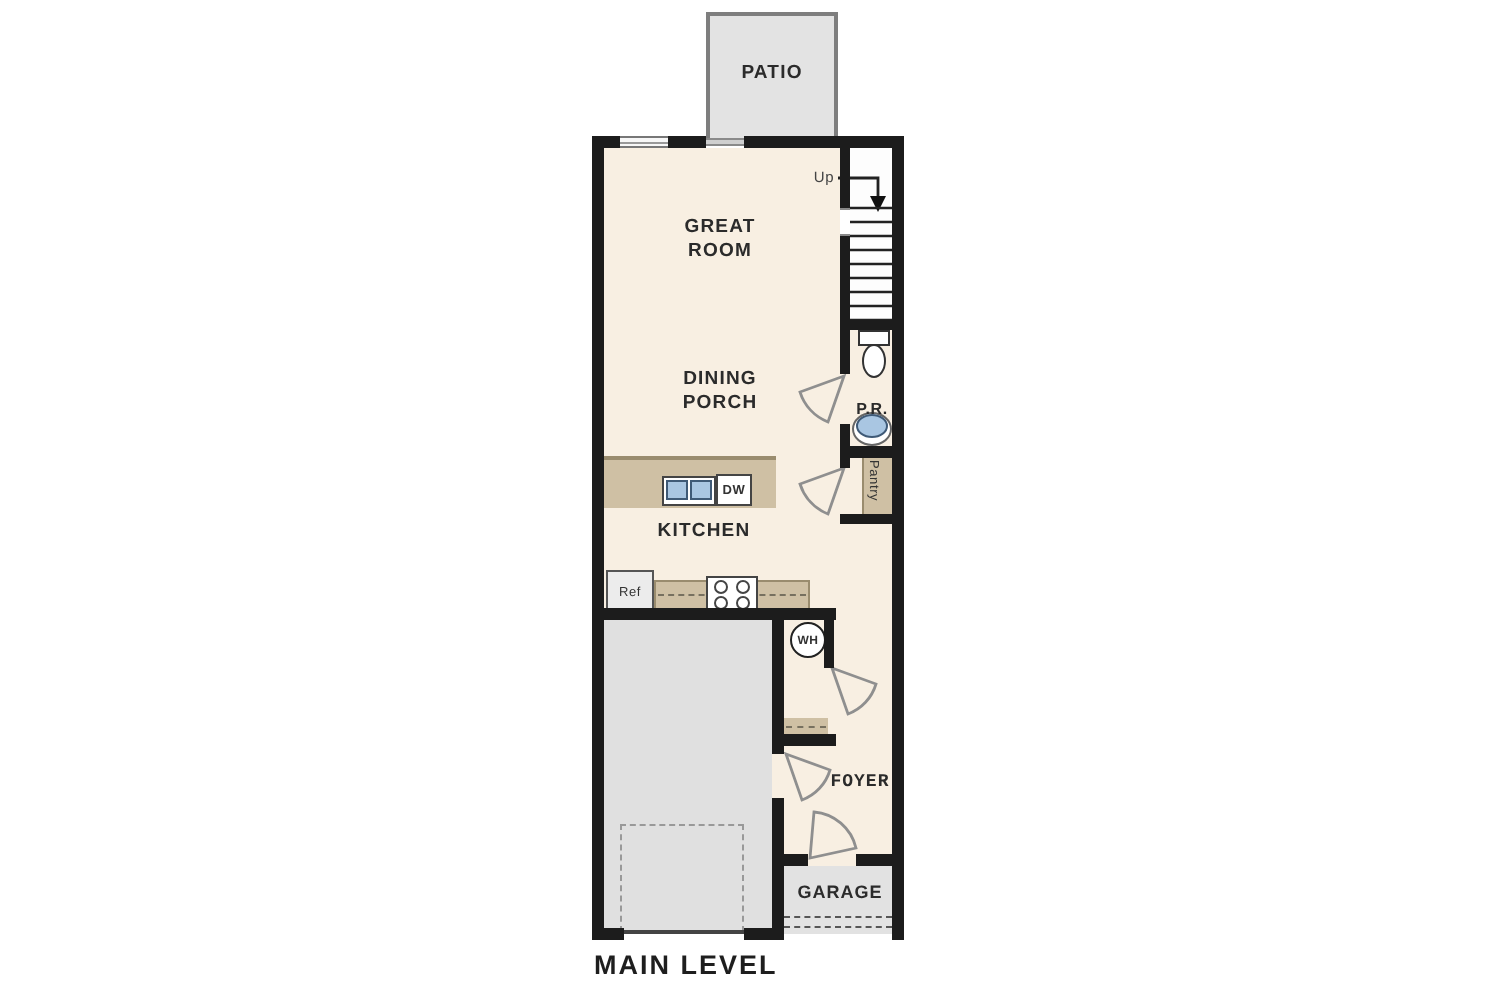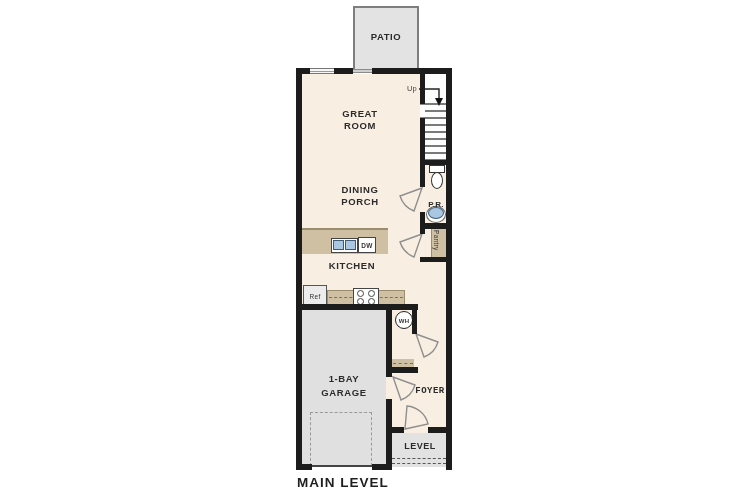--- a/index.html
+++ b/index.html
@@ -125,20 +125,19 @@
   <div class="wall" style="left:386px;top:310px;width:6px;height:67px;"></div>
   <div class="wall" style="left:386px;top:399px;width:6px;height:68px;"></div>
 
   <div class="wall" style="left:386px;top:427px;width:18px;height:6px;"></div>
   <div class="wall" style="left:428px;top:427px;width:24px;height:6px;"></div>
 
   <div class="label" style="left:330px;top:108px;width:60px;">GREAT ROOM</div>
   <div class="label" style="left:330px;top:184px;width:60px;">DINING PORCH</div>
   <div class="label" style="left:310px;top:260px;width:84px;">KITCHEN</div>
   <div class="label-sm" style="left:425px;top:200px;width:22px;">P.R.</div>
-  <div class="label" style="left:314px;top:372px;width:60px;line-height:14px;">1-BAY GARAGE</div>
   <div class="label-sm" style="left:410px;top:387px;width:40px;font-size:9px;letter-spacing:0.5px;font-family:Liberation Mono, monospace;">FOYER</div>
-  <div class="label-sm" style="left:396px;top:442px;width:48px;font-size:9px;letter-spacing:0.5px;">LEVEL</div>
+  <div class="label-sm" style="left:396px;top:442px;width:48px;font-size:9px;letter-spacing:0.5px;">GARAGE</div>
   <div class="label-sm" style="left:405px;top:84px;width:14px;font-size:7.5px;font-weight:normal;color:#444;">Up</div>
 
   <div class="abs" style="left:297px;top:475px;width:140px;color:#1e1e1e;font-weight:bold;font-size:13.5px;letter-spacing:1px;">MAIN LEVEL</div>
 
 </div>
 
 </body></html>

